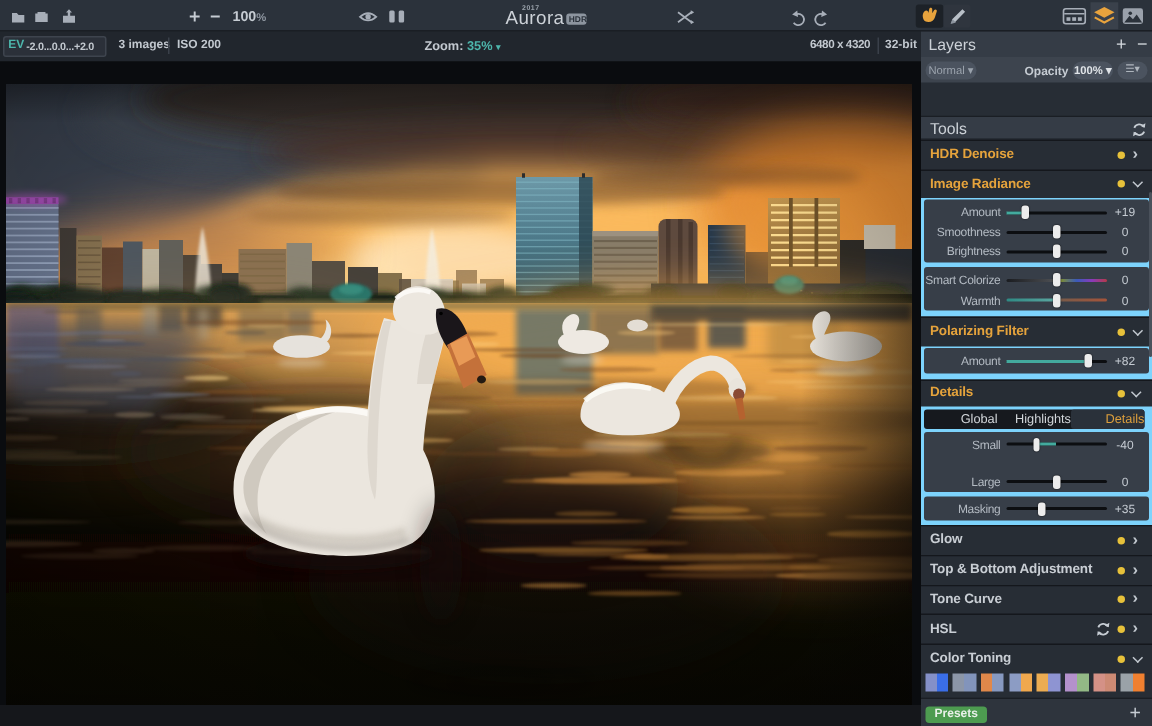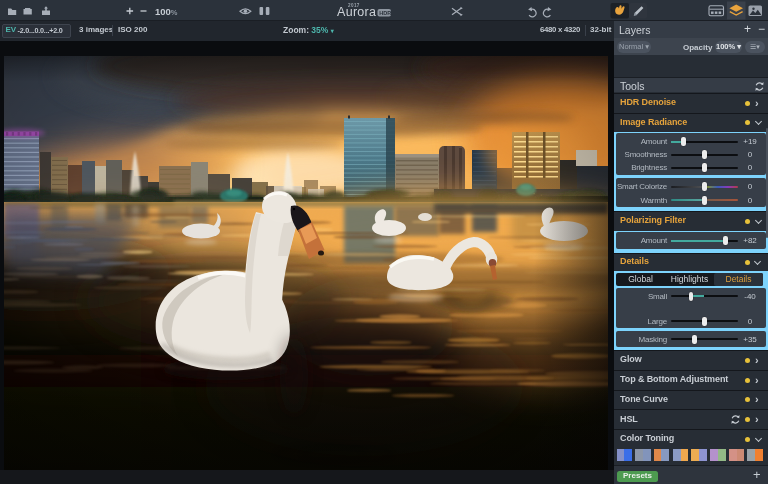--- a/index.html
+++ b/index.html
@@ -24,21 +24,21 @@
 .chev{position:absolute;font-size:8px;color:#c2c8cf;font-weight:bold}
 .cvd{position:absolute;width:5px;height:5px;border-left:1.6px solid #c2c8cf;border-bottom:1.6px solid #c2c8cf;transform:rotate(-45deg)}
 .body{position:absolute;left:0;width:182px;background:#7dd3fc}
 .ipanel{position:absolute;left:2px;width:150px;background:#373e48;border-radius:2px}
 .srow{position:absolute;left:0;width:150px;height:13px}
 .slab{position:absolute;right:99px;top:2.5px;font-size:8px;letter-spacing:-0.2px;color:#b3bac2;text-align:right;white-space:nowrap}
 .sval{position:absolute;left:122px;top:2.5px;font-size:8px;color:#c5cbd2;width:24px;text-align:center}
 .trk{position:absolute;left:55px;top:6px;width:67px;height:2px;background:#0c0e11;border-radius:1px}
 .fill{position:absolute;top:0;height:2px;background:#43aa9e}
 .hnd{position:absolute;top:-3.5px;width:4.6px;height:9px;background:#ececec;border-radius:2px;box-shadow:0 0 1px #000}
-.tab{position:absolute;top:0;height:13px;font-size:8.5px;text-align:center;line-height:13px}
+.tab{position:absolute;top:0;height:13px;font-size:8.5px;text-align:right;line-height:13px}
 </style></head>
 <body>
 <div id="app">
 <div id="tb">
 <svg width="768" height="21" style="left:0">
  <g fill="#a7aeb8" stroke="none">
   <path d="M8,8.6 h3.2 l1.2,1.4 h3.8 v5 h-8.2 z"></path>
   <path d="M23.5,9 h8.3 v5.6 h-8.3 z M25,8 h5.3 v1 h-5.3 z"></path>
   <path d="M42,10.5 h8 v4.6 h-8 z M45.2,10.5 v-3 h1.6 v3 z M44,8.4 l2-2.2 2,2.2 z"></path>
   <rect x="259.5" y="7" width="3.6" height="8" rx="1"></rect>

